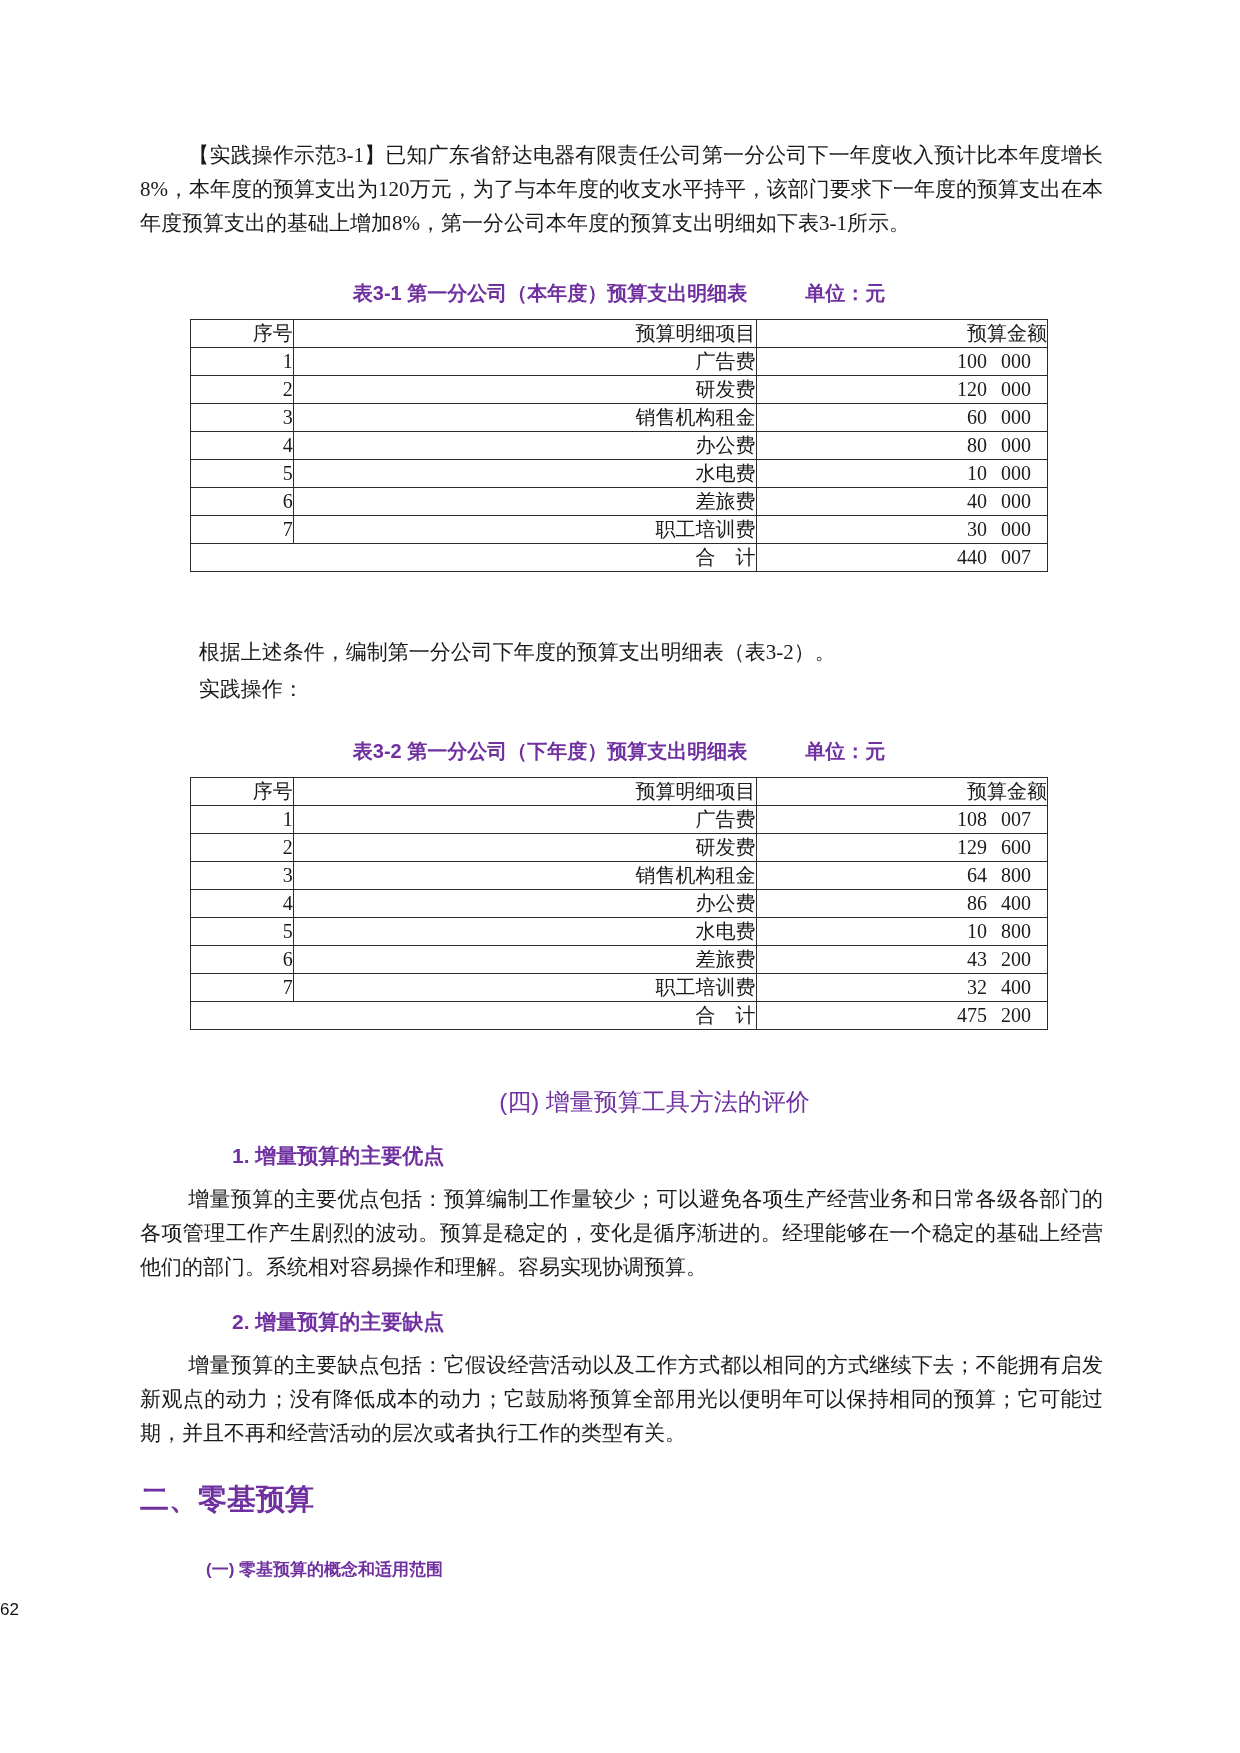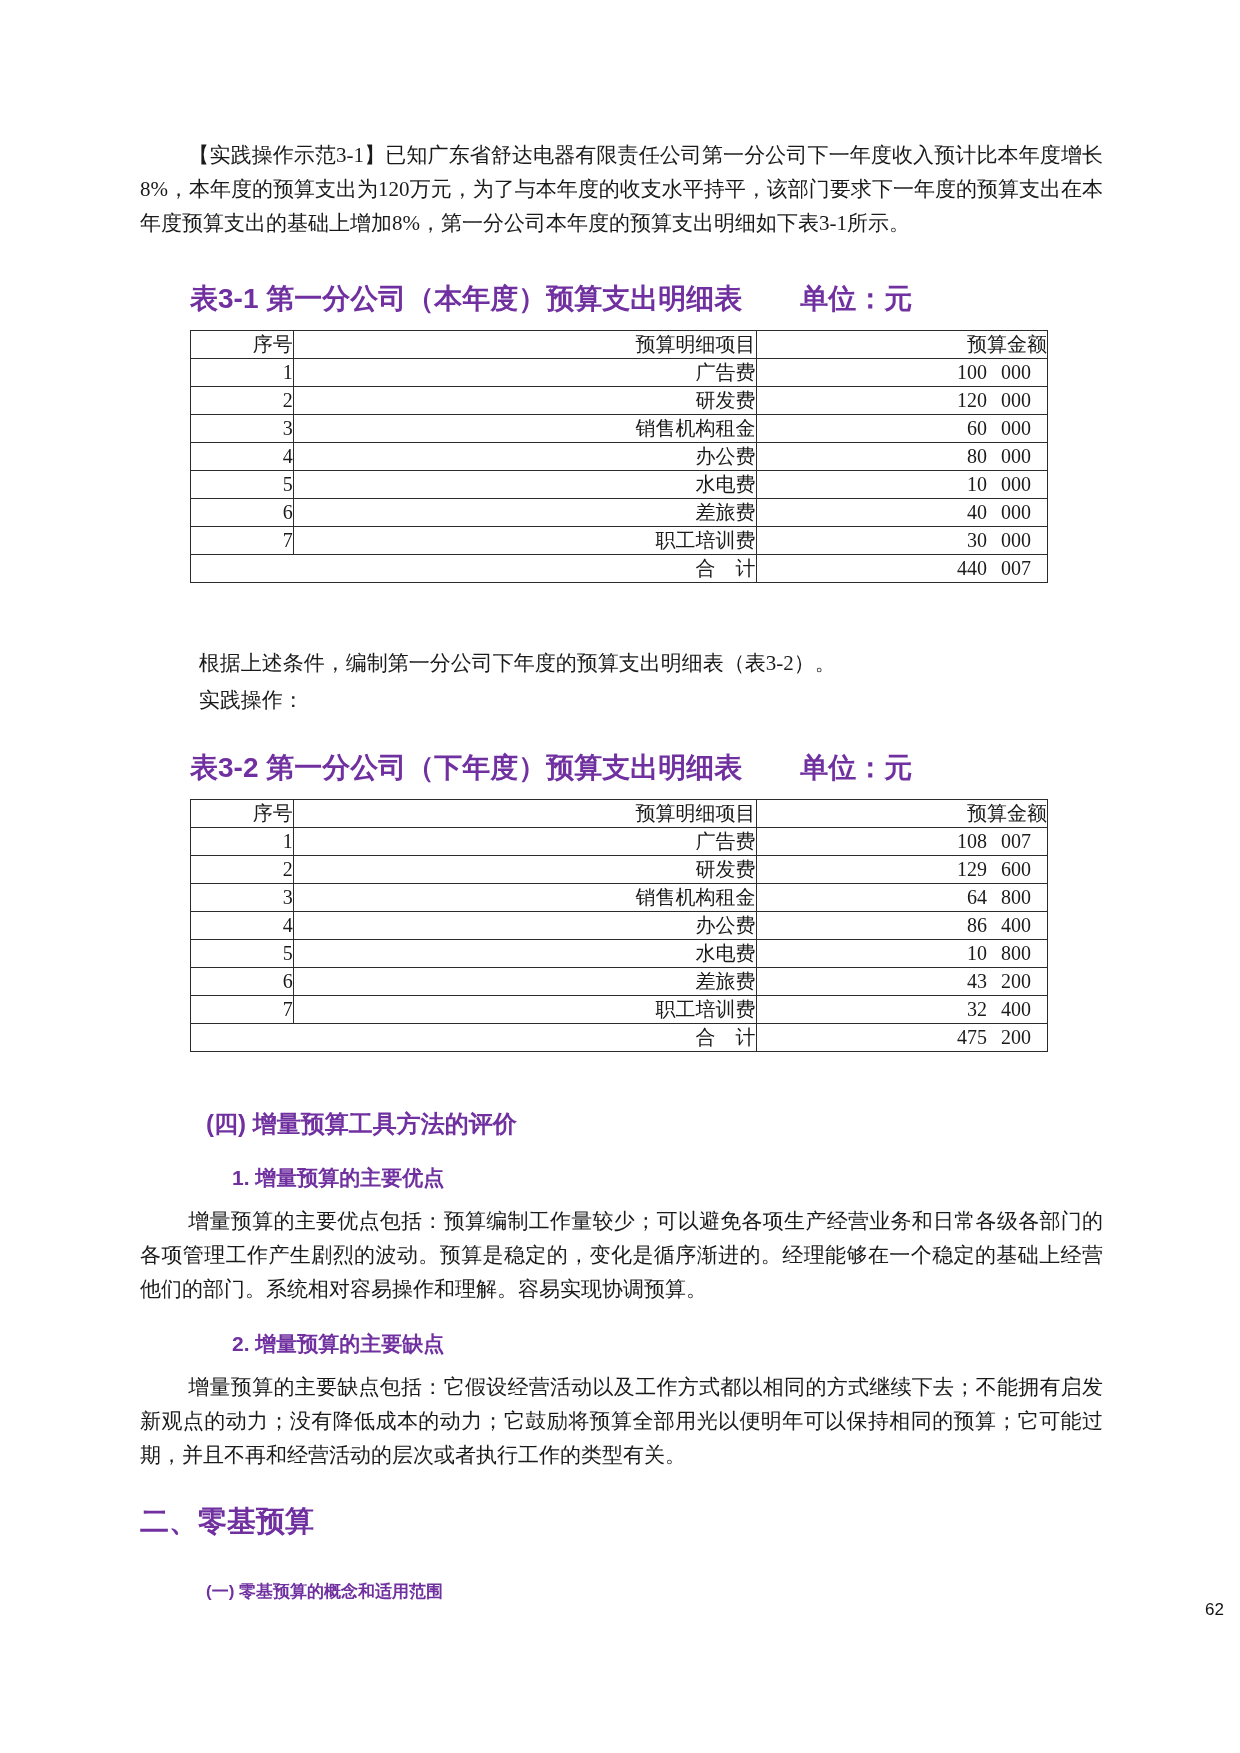--- a/index.html
+++ b/index.html
@@ -14,23 +14,23 @@
     font-family:"Liberation Serif","DejaVu Serif",serif;
     color:var(--ink);
     overflow:hidden;
   }
   .body-text { font-size:21px; line-height:34px; text-align:justify; margin:0; }
   .indent { text-indent:2.3em; }
 
   .table-block { margin-top:40px; }
   .table-block.second { margin-top:30px; }
   .table-title {
-    display:flex; align-items:baseline; gap:58px;
-    font-family:"Liberation Sans","DejaVu Sans",sans-serif;
-    font-weight:bold; font-size:28px; color:var(--purple);
+    display:flex; justify-content:center; align-items:baseline; gap:58px;
+    font-family:"Liberation Sans","DejaVu Sans",sans-serif;
+    font-weight:bold; font-size:20px; color:var(--purple);
     margin:12px 0 12px 50px; width:858px; box-sizing:border-box;
   }
   table.budget {
     border-collapse:collapse;
     margin-left:50px;
     width:858px;
     font-size:20px;
     table-layout:fixed;
   }
   table.budget th, table.budget td {
@@ -41,42 +41,42 @@
     font-weight:normal;
     overflow:hidden;
   }
   table.budget .amount { text-align:right; padding-right:16px; word-spacing:9px;padding-left:26px; }
 
   .mid-text { margin-top:62px; }
   .mid-text p { font-size:21px; line-height:37px; text-indent:2.8em; margin:0; }
 
   .h-section4 {
     font-family:"Liberation Sans","DejaVu Sans",sans-serif;
-    font-weight:bold; color:var(--purple);
-    font-size:24px; margin:56px 0 0 66px;
+    font-weight:normal; color:var(--purple);
+    font-size:24px; margin:56px 0 0 66px;text-align:center;
   }
   .h-sub {
     font-family:"Liberation Sans","DejaVu Sans",sans-serif;
     font-weight:bold; color:var(--purple);
     font-size:21px; margin:24px 0 0 92px;
   }
   .para { margin-top:12px; }
   .h-main {
     font-family:Liberation Sans, sans-serif;
     font-weight:bold; color:var(--purple);
     font-size:29px; margin:30px 0 0 0;
   }
   .h-sub-section {
     font-family:"Liberation Sans","DejaVu Sans",sans-serif;
     font-weight:bold; color:var(--purple);
     font-size:17px; margin:38px 0 0 66px;
   }
   .page-number {
     position:absolute; left:0; right:16px; top:1600px;
-    text-align:right; font-size:17px; color:#111;
+    text-align:left; font-size:17px; color:#111;
     font-family:"Liberation Sans","DejaVu Sans",sans-serif;
   }
 </style>
 </head>
 <body>
 
 <div class="page">
 
   <p class="body-text indent">【实践操作示范3-1】已知广东省舒达电器有限责任公司第一分公司下一年度收入预计比本年度增长8%，本年度的预算支出为120万元，为了与本年度的收支水平持平，该部门要求下一年度的预算支出在本年度预算支出的基础上增加8%，第一分公司本年度的预算支出明细如下表3-1所示。</p>
 

